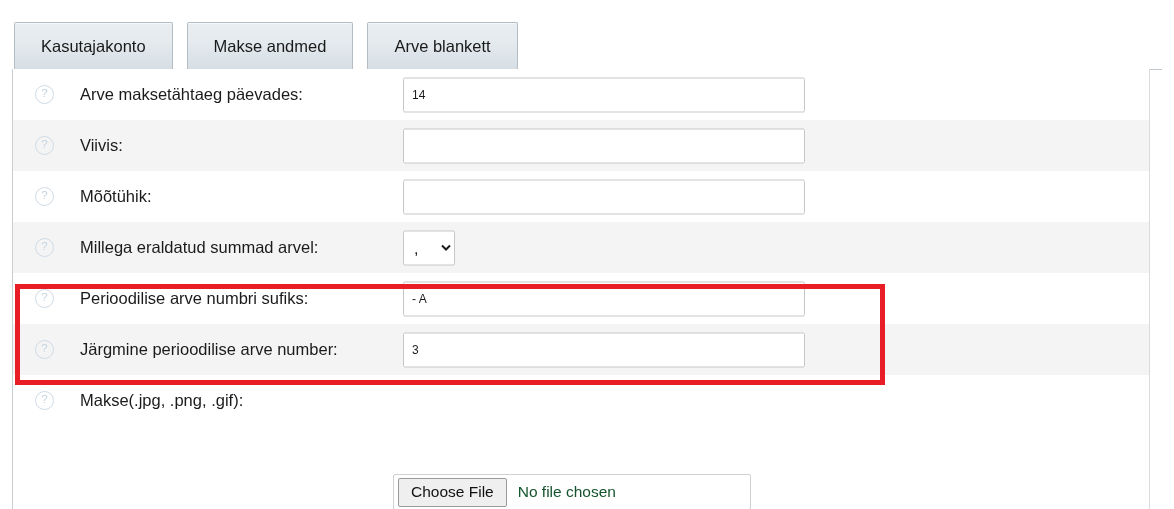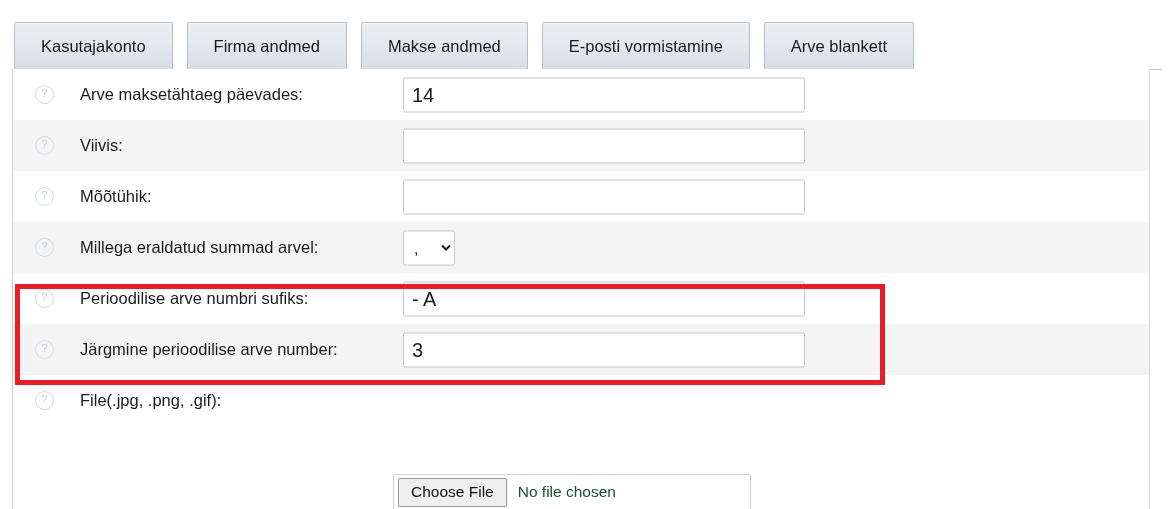--- a/index.html
+++ b/index.html
@@ -128,21 +128,21 @@
     left: 390px;
     top: 50%;
     transform: translateY(-50%);
   }
   input.txt {
     box-sizing: border-box;
     width: 402px;
     height: 35px;
     padding: 0 8px;
     font-family: "Liberation Sans", sans-serif;
-    font-size: 20px;
+    font-size: 12px;
     color: #1b1b1b;
     background: #ffffff;
     border: 1px solid #c4c7ca;
     border-radius: 2px;
     outline: none;
   }
   select.sel {
     box-sizing: border-box;
     width: 52px;
     height: 35px;
@@ -227,27 +227,21 @@
   }
 </style>
 </head>
 <body>
 
 <div class="tabstrip">
   <div class="tab">
     <span>Kasutajakonto</span>
   </div>
   <div class="tab">
-    <span>Firma andmed</span>
-  </div>
-  <div class="tab">
     <span>Makse andmed</span>
-  </div>
-  <div class="tab">
-    <span>E-posti vormistamine</span>
   </div>
   <div class="tab">
     <span>Arve blankett</span>
   </div>
 </div>
 
 <div class="panel">
 
   <div class="rows">
 
@@ -297,21 +291,21 @@
     <div class="row even">
       <div class="help-icon">?</div>
       <div class="row-label">Järgmine perioodilise arve number:</div>
       <div class="field-slot">
         <input class="txt" type="text" value="3" style="">
       </div>
     </div>
 
     <div class="row odd">
       <div class="help-icon">?</div>
-      <div class="row-label">File(.jpg, .png, .gif):</div>
+      <div class="row-label">Makse(.jpg, .png, .gif):</div>
     </div>
 
   </div>
 
   <div class="highlight-box"></div>
 
   <div class="filearea">
     <div class="file-wrap">
       <div class="file-control">
         <div class="choose-btn">Choose File</div>

